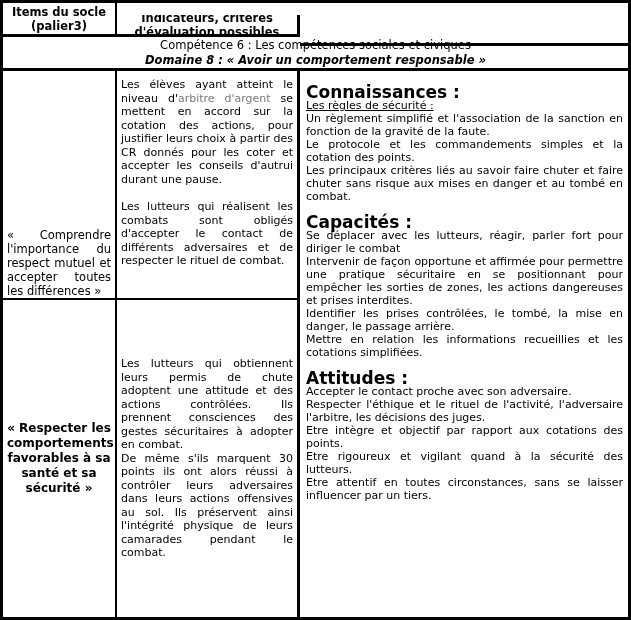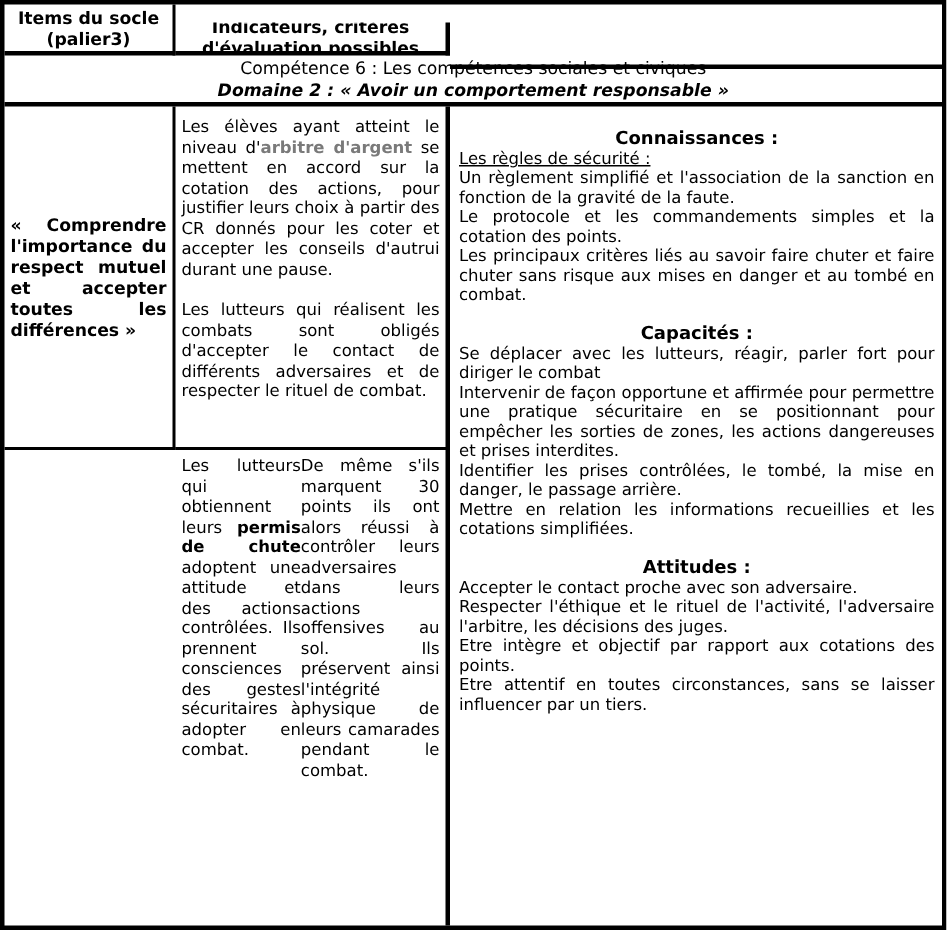--- a/index.html
+++ b/index.html
@@ -50,27 +50,27 @@
     align-items: center;
     justify-content: center;
     text-align: center;
     font-size: 11.5px;
     line-height: 15px;
   }
   .comp .line2 { font-weight: bold; font-style: italic; }
 
   
   .r1c1 { grid-area: 3 / 1 / 4 / 2; border-right: 2px solid #000000; border-bottom: 2px solid #000000;
-          display: flex; align-items: center; font-weight: bold; }
+          display: flex; align-items: flex-end; }
   .r1c2 { grid-area: 3 / 2 / 4 / 3; border-right: 3px solid #000000; border-bottom: 2px solid #000000;
           padding: 7px 4px 4px 4px; }
   .r2c1 { grid-area: 4 / 1 / 5 / 2; border-right: 2px solid #000000;
           display: flex; align-items: center; justify-content: center; }
   .r2c2 { grid-area: 4 / 2 / 5 / 3; border-right: 3px solid #000000;
-          display: flex; flex-direction: row; justify-content: center; padding: 4px; }
+          display: flex; flex-direction: column; justify-content: center; padding: 4px; }
   .cca  { grid-area: 3 / 3 / 5 / 4; padding: 15px 5px 4px 6px; font-size: 11px; line-height: 13px; }
 
   .item-text {
     font-size: 11.5px;
     line-height: 14px;
     text-align: justify;
     padding: 0 4px;
     width: 100%;
   }
   .item-text.bold-center {
@@ -78,23 +78,23 @@
     text-align: center;
     font-size: 12px;
     line-height: 15px;
   }
   .para {
     font-size: 11px;
     line-height: 13.5px;
     text-align: justify;
   }
   .para + .para { margin-top: 14px; }
-  .bold { font-weight: bold; margin-top: 16px; }
+  .bold { font-weight: normal; margin-top: 16px; }
   .gray { color: #7a7a7a; }
-  .cca .sec-title { font-weight: bold; font-size: 12px; text-align: center; }
+  .cca .sec-title { font-weight: bold; font-size: 17px; }
   .cca .underline { text-decoration: underline; }
   .cca .line { text-align: justify; }
   .cca .gap { height: 13px; }
 </style>
 </head>
 <body>
 
 <div class="page">
   <div class="table">
 
@@ -103,32 +103,35 @@
     </div>
     <div class="cell hdr h2">
       <span>Indicateurs, critères d'évaluation possibles</span>
     </div>
     <div class="cell hdr h3">
       <span>Connaissances, Capacités, Attitudes</span>
     </div>
 
     <div class="cell comp">
       <div class="line1">Compétence 6 : Les compétences sociales et civiques</div>
-      <div class="line2">Domaine 2 : « Avoir un comportement responsable »</div>
+      <div class="line2">Domaine 8 : « Avoir un comportement responsable »</div>
     </div>
 
     <div class="cell r1c1">
       <div class="item-text">« Comprendre l'importance du respect mutuel et accepter toutes les différences »</div>
     </div>
 
     <div class="cell r1c2">
       <p class="para"><span>Les élèves ayant atteint le niveau d'</span><span class="bold gray">arbitre d'argent</span><span> se mettent en accord sur la cotation des actions, pour justifier leurs choix à partir des CR donnés pour les coter et accepter les conseils d'autrui durant une pause.</span></p>
       <p class="para">Les lutteurs qui réalisent les combats sont obligés d'accepter le contact de différents adversaires et de respecter le rituel de combat.</p>
     </div>
 
+    <div class="cell r2c1">
+      <div class="item-text bold-center">« Respecter les comportements favorables à sa santé et sa sécurité »</div>
+    </div>
 
     <div class="cell r2c2">
       <p class="para"><span>Les lutteurs qui obtiennent leurs </span><span class="bold">permis de chute</span><span> adoptent une attitude et des actions contrôlées. Ils prennent consciences des gestes sécuritaires à adopter en combat.</span></p>
       <p class="para" style="margin-top:0">De même s'ils marquent 30 points ils ont alors réussi à contrôler leurs adversaires dans leurs actions offensives au sol. Ils préservent ainsi l'intégrité physique de leurs camarades pendant le combat.</p>
     </div>
 
     <div class="cell cca">
       <div class="sec-title">Connaissances :</div>
       <div class="line underline">Les règles de sécurité :</div>
       <div class="line">Un règlement simplifié et l'association de la sanction en fonction de la gravité de la faute.</div>
@@ -138,17 +141,18 @@
       <div class="sec-title">Capacités :</div>
       <div class="line">Se déplacer avec les lutteurs, réagir, parler fort pour diriger le combat</div>
       <div class="line">Intervenir de façon opportune et affirmée pour permettre une pratique sécuritaire en se positionnant pour empêcher les sorties de zones, les actions dangereuses et prises interdites.</div>
       <div class="line">Identifier les prises contrôlées, le tombé, la mise en danger, le passage arrière.</div>
       <div class="line">Mettre en relation les informations recueillies et les cotations simplifiées.</div>
       <div class="gap"></div>
       <div class="sec-title">Attitudes :</div>
       <div class="line">Accepter le contact proche avec son adversaire.</div>
       <div class="line">Respecter l'éthique et le rituel de l'activité, l'adversaire l'arbitre, les décisions des juges.</div>
       <div class="line">Etre intègre et objectif par rapport aux cotations des points.</div>
+      <div class="line">Etre rigoureux et vigilant quand à la sécurité des lutteurs.</div>
       <div class="line">Etre attentif en toutes circonstances, sans se laisser influencer par un tiers.</div>
     </div>
 
   </div>
 </div>
 
 </body></html>

